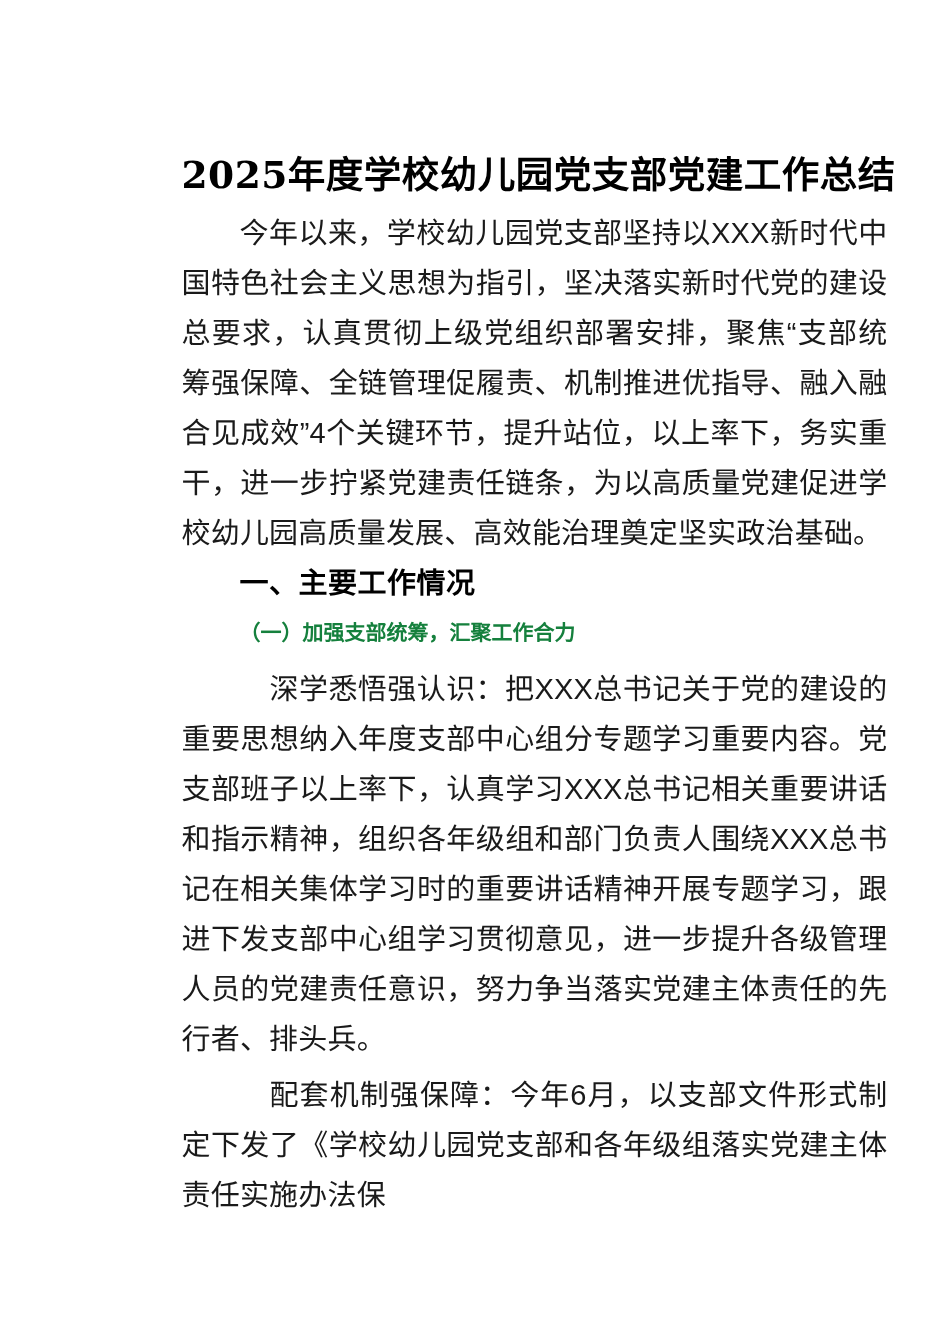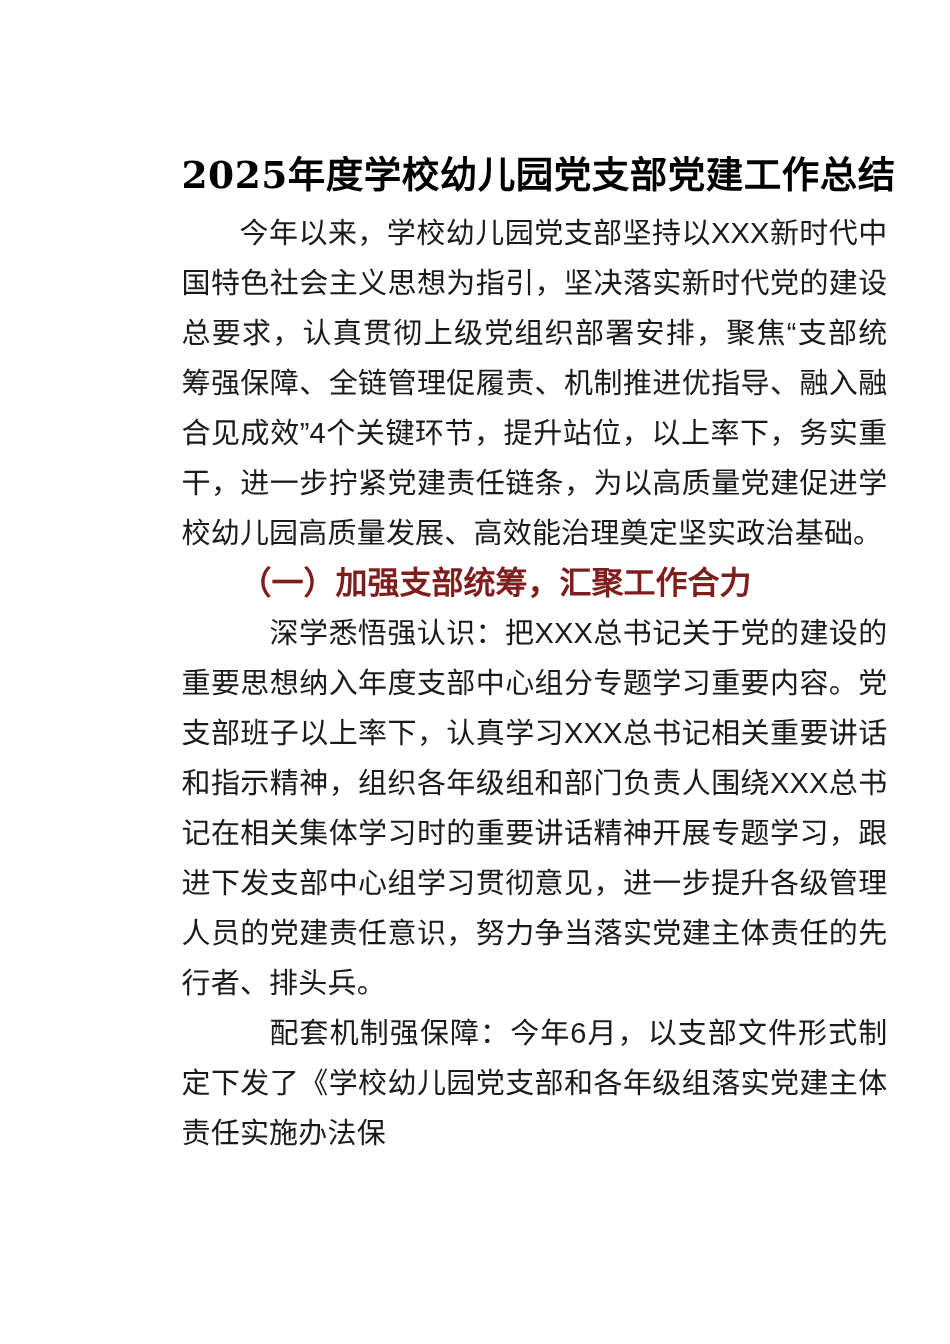--- a/index.html
+++ b/index.html
@@ -46,54 +46,55 @@
     line-height: 50px;
     color: #1a1a1a;
     text-align: justify;
     text-justify: inter-ideograph;
     text-align-last: left;
     margin: 0;
     letter-spacing: 0.2px;
   }
 
   .indent-2 { text-indent: 58px; }
-  .indent-3 { text-indent: 88px; }
+  .indent-3 { text-indent: 88px; margin-top: 6px; }
 
   
   .h1-cn {
     font-family: "Liberation Sans", "DejaVu Sans", sans-serif;
     font-weight: 700;
     font-size: 29px;
     line-height: 50px;
     color: #000000;
     margin: 0;
     text-indent: 58px;
     letter-spacing: 0.5px;
   }
 
   
   .h2-cn {
     font-family: "DejaVu Serif", "Liberation Serif", serif;
-    font-size: 32px;
+    font-size: 21px;
     line-height: 50px;
-    color: #7f1d1d;
+    color: #15803d;
     margin: 0;
     text-indent: 58px;
   }
 </style>
 </head>
 <body>
 
 <div class="page">
   <div class="doc-body">
 
     <h1 class="doc-title">2025年度学校幼儿园党支部党建工作总结</h1>
 
     <p class="para indent-2">今年以来，学校幼儿园党支部坚持以XXX新时代中国特色社会主义思想为指引，坚决落实新时代党的建设总要求，认真贯彻上级党组织部署安排，聚焦“支部统筹强保障、全链管理促履责、机制推进优指导、融入融合见成效”4个关键环节，提升站位，以上率下，务实重干，进一步拧紧党建责任链条，为以高质量党建促进学校幼儿园高质量发展、高效能治理奠定坚实政治基础。</p>
 
+    <h2 class="h1-cn">一、主要工作情况</h2>
 
     <h3 class="h2-cn">（一）加强支部统筹，汇聚工作合力</h3>
 
 
     <p class="para indent-3">深学悉悟强认识：把XXX总书记关于党的建设的重要思想纳入年度支部中心组分专题学习重要内容。党支部班子以上率下，认真学习XXX总书记相关重要讲话和指示精神，组织各年级组和部门负责人围绕XXX总书记在相关集体学习时的重要讲话精神开展专题学习，跟进下发支部中心组学习贯彻意见，进一步提升各级管理人员的党建责任意识，努力争当落实党建主体责任的先行者、排头兵。</p>
 
     <p class="para indent-3">配套机制强保障：今年6月，以支部文件形式制定下发了《学校幼儿园党支部和各年级组落实党建主体责任实施办法保</p>
 
   </div>
 </div>

